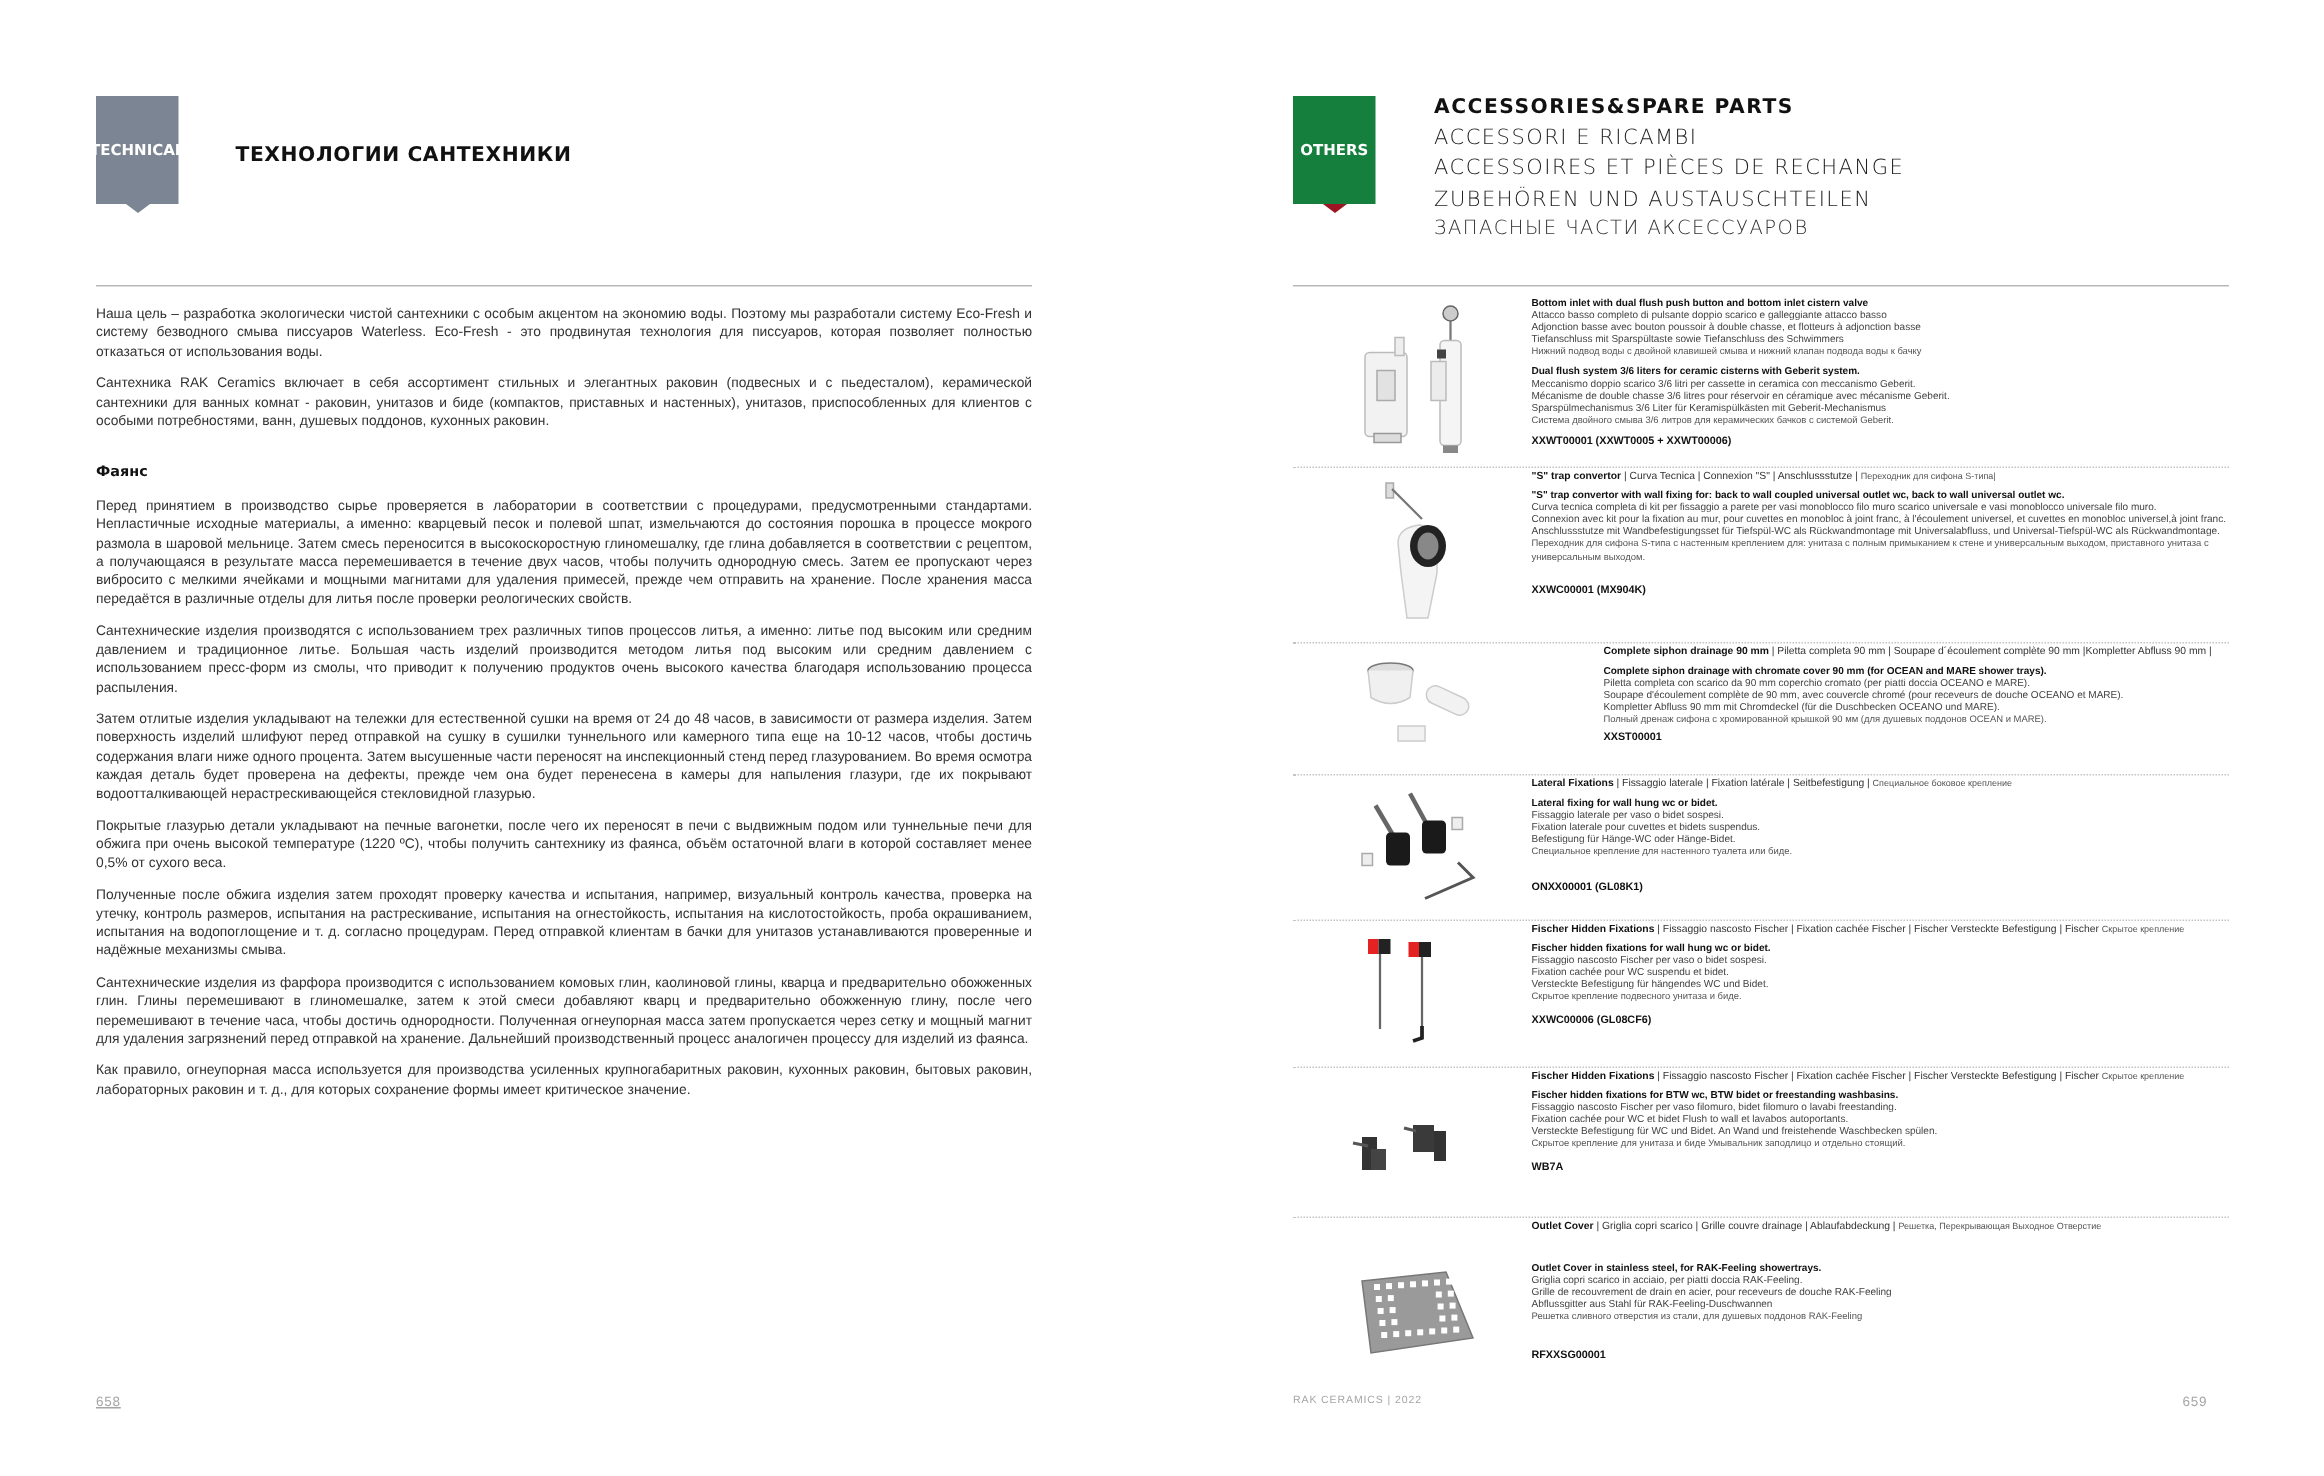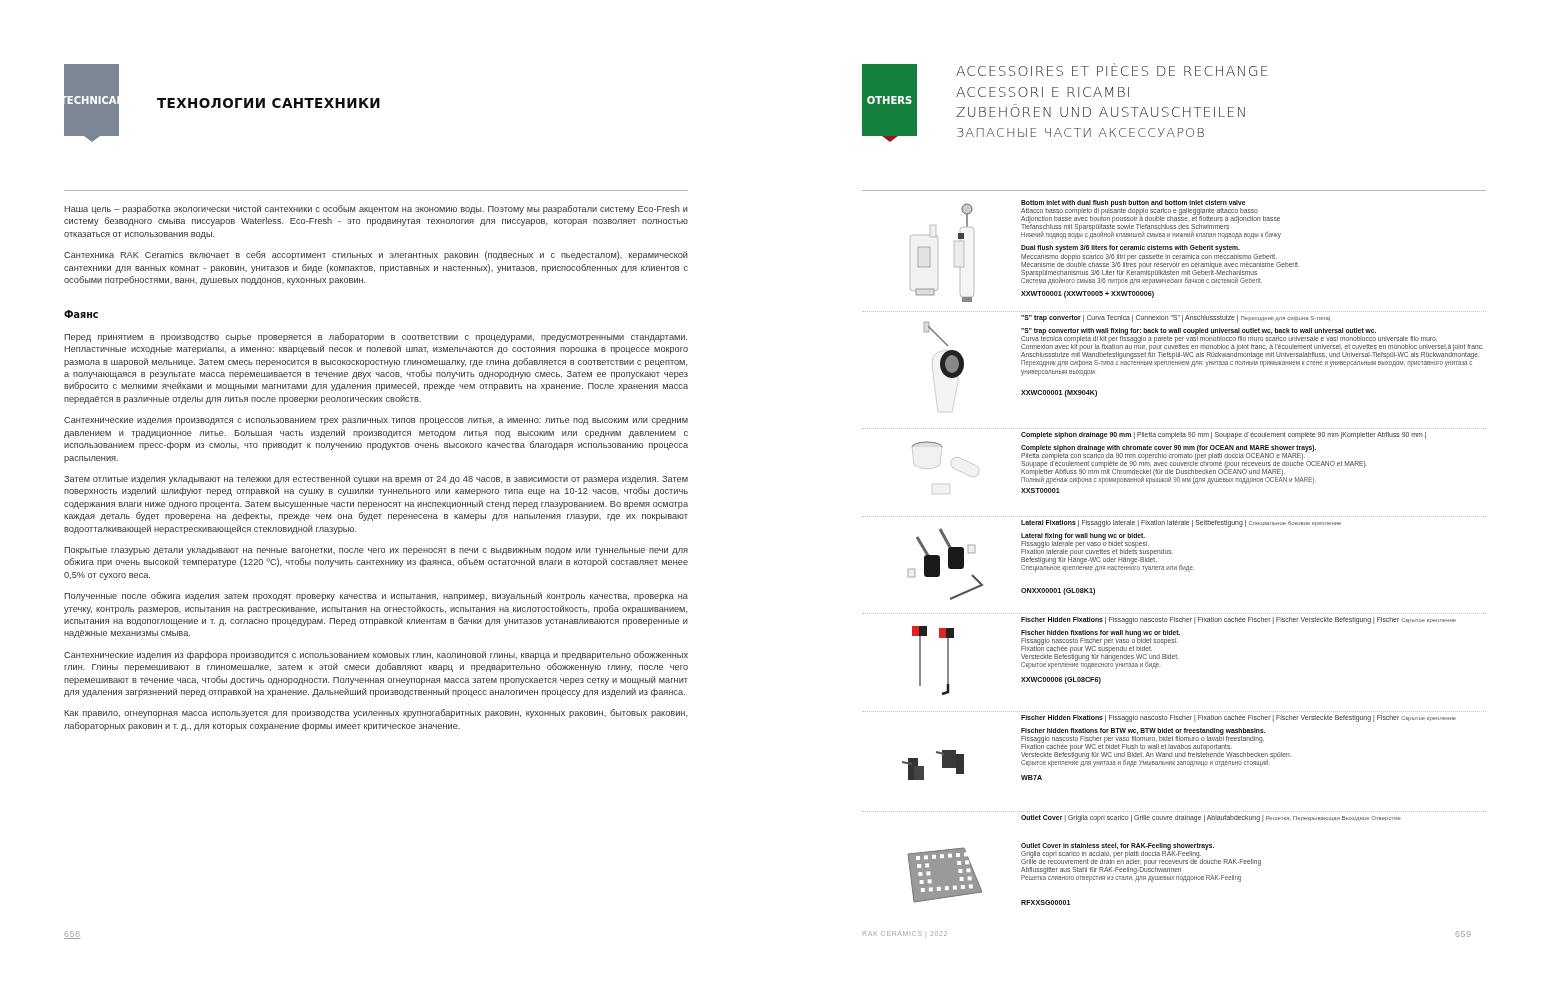--- a/index.html
+++ b/index.html
@@ -42,21 +42,21 @@
   .product .img { width: 155px; flex: none; position: relative; }
   .product .txt { flex: 1; padding: 2px 0 3px 4px; font-size: 6.7px; line-height: 8.1px; color: #444; }
   .txt .head { color: #333; font-size: 6.9px; margin-bottom: 5px; }
   .txt .head b { color: #111; }
   .txt .head .ru { font-size: 6px; color: #555; }
   .txt .en { font-weight: bold; color: #111; }
   .txt .ru-l { color: #555; font-size: 6.3px; }
   .txt .code { font-weight: bold; font-size: 7.2px; color: #111; margin-top: 4px; }
   .txt .blk { margin-bottom: 5px; }
 
-  .p1 { height: 115px; } .p2 { height: 117px; } .p3 { height: 88px; }
+  .p1 { height: 115px; } .p2 { height: 117px; } .p3 { height: 88px; gap: 48px; }
   .p4 { height: 97px; } .p5 { height: 98px; } .p6 { height: 100px; } .p7 { height: 120px; border-bottom: none; }
 
   .footer-num { position: absolute; top: 929px; font-size: 9px; color: #a5a5a5; letter-spacing: 0.5px; }
   .footer-center { position: absolute; left: 862px; top: 930px; font-size: 7px; color: #a5a5a5; letter-spacing: 0.6px; }
   svg { display: block; }
 </style>
 </head>
 <body>
 
 <div class="tag tag-technical">
@@ -78,22 +78,23 @@
   <p>Сантехнические изделия из фарфора производится с использованием комовых глин, каолиновой глины, кварца и предварительно обожженных глин. Глины перемешивают в глиномешалке, затем к этой смеси добавляют кварц и предварительно обожженную глину, после чего перемешивают в течение часа, чтобы достичь однородности. Полученная огнеупорная масса затем пропускается через сетку и мощный магнит для удаления загрязнений перед отправкой на хранение. Дальнейший производственный процесс аналогичен процессу для изделий из фаянса.</p>
   <p>Как правило, огнеупорная масса используется для производства усиленных крупногабаритных раковин, кухонных раковин, бытовых раковин, лабораторных раковин и т. д., для которых сохранение формы имеет критическое значение.</p>
 </div>
 
 <div class="footer-num" style="left:64px;text-decoration:underline;">658</div>
 
 <div class="tag tag-others">
     <span>OTHERS</span>
   </div>
 <div class="right-titles">
+  <div class="first">ACCESSORIES&amp;SPARE PARTS</div>
+  <div>ACCESSORI E RICAMBI</div>
   <div>ACCESSOIRES ET PIÈCES DE RECHANGE</div>
-  <div>ACCESSORI E RICAMBI</div>
   <div>ZUBEHÖREN UND AUSTAUSCHTEILEN</div>
   <div class="last">ЗАПАСНЫЕ ЧАСТИ АКСЕССУАРОВ</div>
 </div>
 <div class="rule-right"></div>
 
 <div class="products">
 
   <div class="product p1">
     <div class="img">
       <svg width="155" height="112" viewBox="0 0 155 112">

